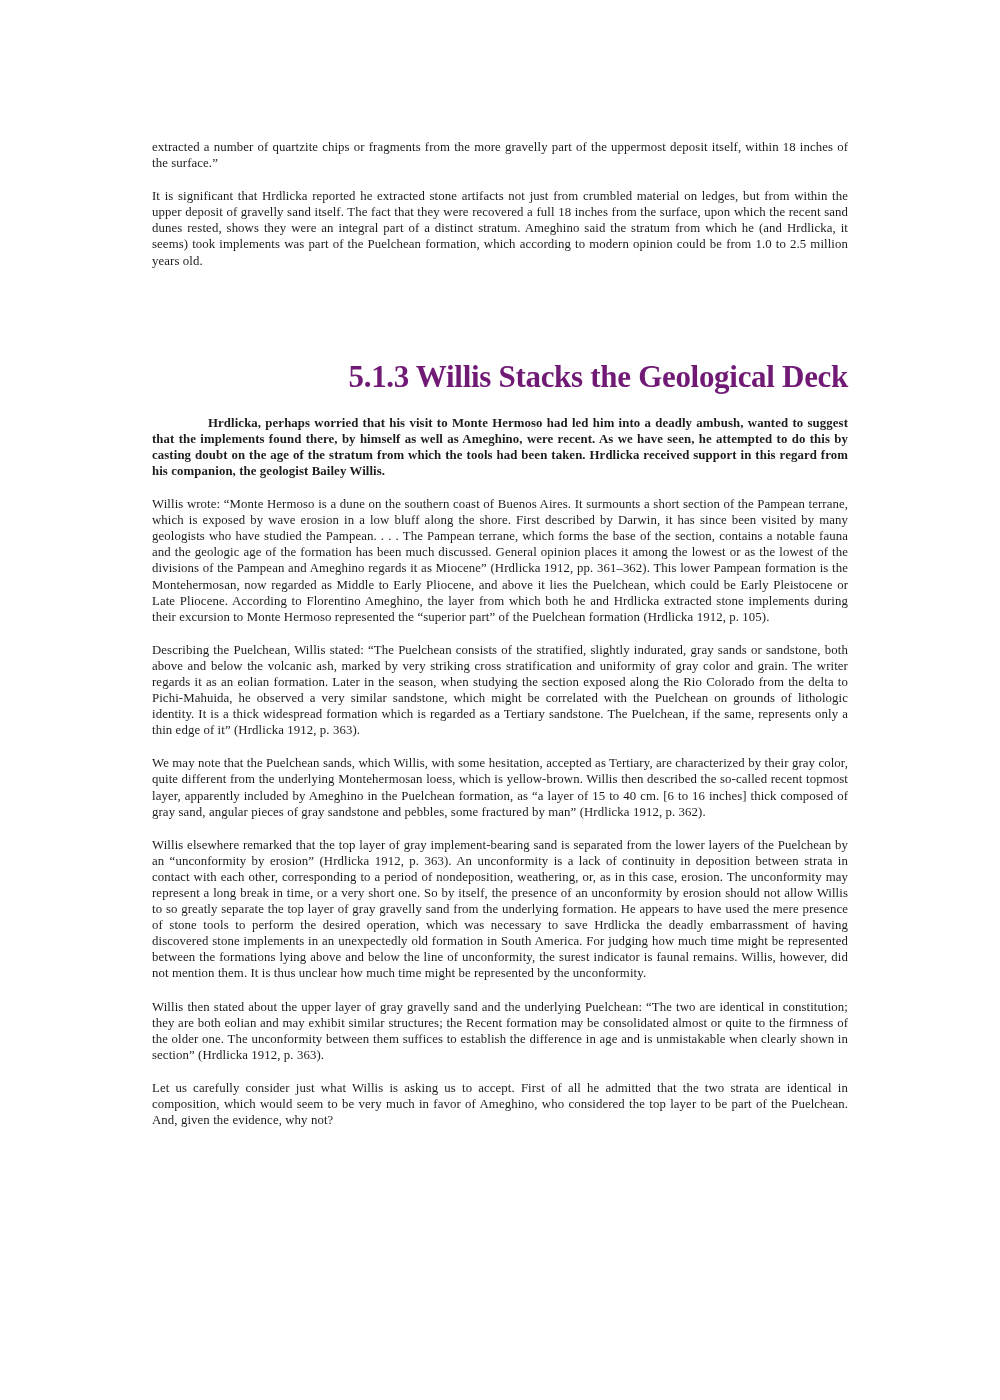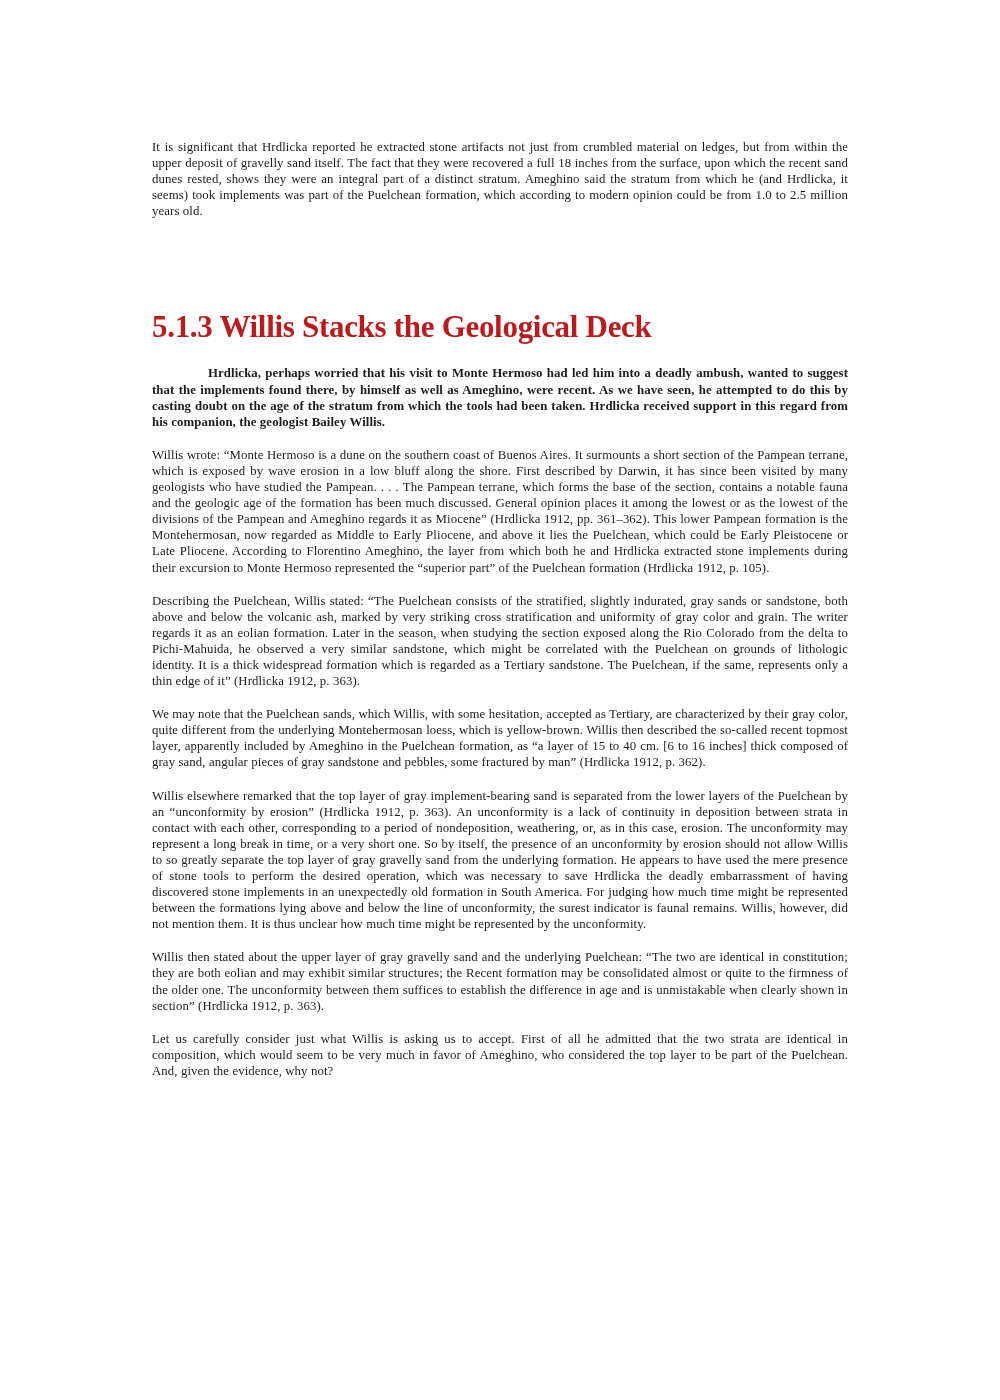--- a/index.html
+++ b/index.html
@@ -30,31 +30,32 @@
   }
   p.indent-first {
     text-indent: 56px;
     font-weight: bold;
   }
   h1.section-heading {
     margin: 90px 0 20px 0;
     font-size: 31px;
     line-height: 36px;
     font-weight: 700;
-    text-align: left;
+    text-align: right;
     letter-spacing: -0.3px;
-    color: #b91c1c;
+    color: #701a75;
     font-family: "Liberation Serif", serif;
   }
 </style>
 </head>
 <body>
 
 <div class="page-column">
 
+  <p class="body-para">extracted a number of quartzite chips or fragments from the more gravelly part of the uppermost deposit itself, within 18 inches of the surface.”</p>
 
   <p class="body-para">It is significant that Hrdlicka reported he extracted stone artifacts not just from crumbled material on ledges, but from within the upper deposit of gravelly sand itself. The fact that they were recovered a full 18 inches from the surface, upon which the recent sand dunes rested, shows they were an integral part of a distinct stratum. Ameghino said the stratum from which he (and Hrdlicka, it seems) took implements was part of the Puelchean formation, which according to modern opinion could be from 1.0 to 2.5 million years old.</p>
 
   <h1 class="section-heading">5.1.3 Willis Stacks the Geological Deck</h1>
 
   <p class="body-para indent-first">Hrdlicka, perhaps worried that his visit to Monte Hermoso had led him into a deadly ambush, wanted to suggest that the implements found there, by himself as well as Ameghino, were recent. As we have seen, he attempted to do this by casting doubt on the age of the stratum from which the tools had been taken. Hrdlicka received support in this regard from his companion, the geologist Bailey Willis.</p>
 
   <p class="body-para">Willis wrote: “Monte Hermoso is a dune on the southern coast of Buenos Aires. It surmounts a short section of the Pampean terrane, which is exposed by wave erosion in a low bluff along the shore. First described by Darwin, it has since been visited by many geologists who have studied the Pampean. . . . The Pampean terrane, which forms the base of the section, contains a notable fauna and the geologic age of the formation has been much discussed. General opinion places it among the lowest or as the lowest of the divisions of the Pampean and Ameghino regards it as Miocene” (Hrdlicka 1912, pp. 361–362). This lower Pampean formation is the Montehermosan, now regarded as Middle to Early Pliocene, and above it lies the Puelchean, which could be Early Pleistocene or Late Pliocene. According to Florentino Ameghino, the layer from which both he and Hrdlicka extracted stone implements during their excursion to Monte Hermoso represented the “superior part” of the Puelchean formation (Hrdlicka 1912, p. 105).</p>
 
   <p class="body-para">Describing the Puelchean, Willis stated: “The Puelchean consists of the stratified, slightly indurated, gray sands or sandstone, both above and below the volcanic ash, marked by very striking cross stratification and uniformity of gray color and grain. The writer regards it as an eolian formation. Later in the season, when studying the section exposed along the Rio Colorado from the delta to Pichi-Mahuida, he observed a very similar sandstone, which might be correlated with the Puelchean on grounds of lithologic identity. It is a thick widespread formation which is regarded as a Tertiary sandstone. The Puelchean, if the same, represents only a thin edge of it” (Hrdlicka 1912, p. 363).</p>

